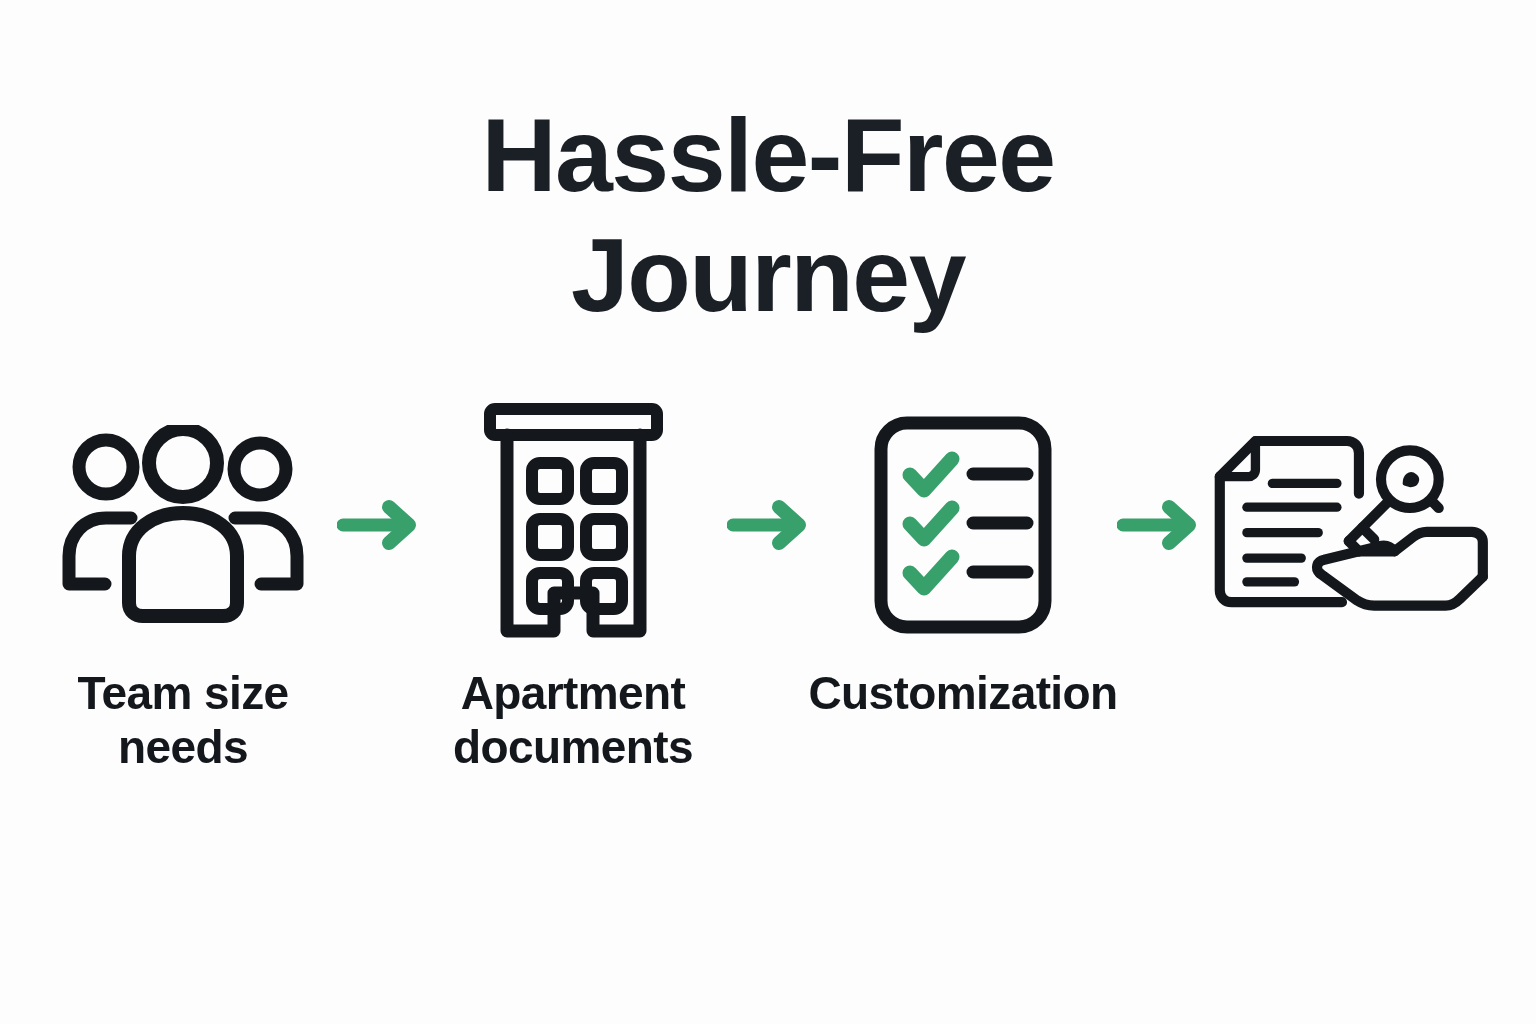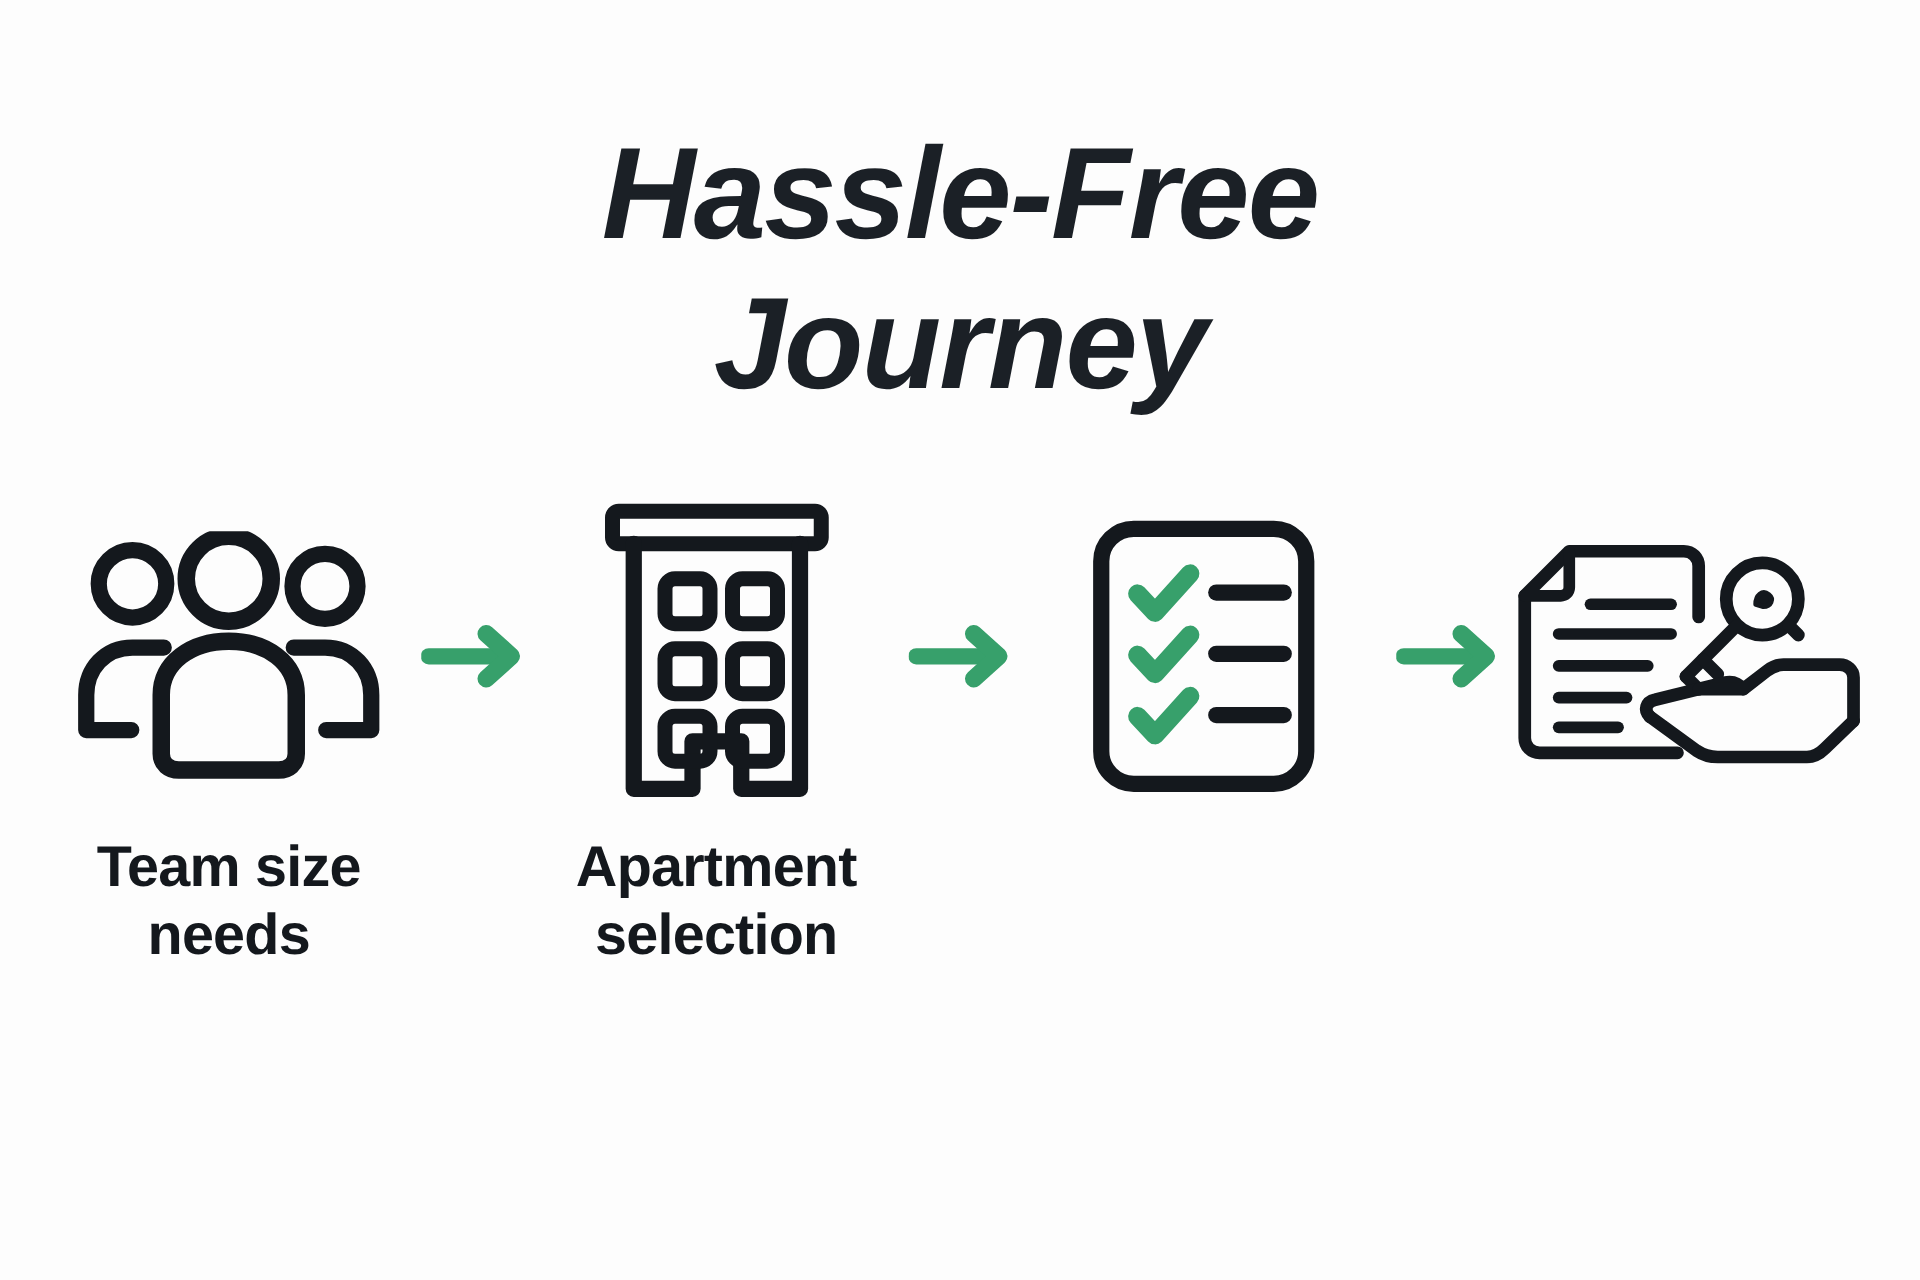--- a/index.html
+++ b/index.html
@@ -25,21 +25,20 @@
   .title {
     margin-top: 96px;
     width: 900px;
     text-align: center;
     font-size: 104px;
     line-height: 1.15;
     font-weight: 700;
     letter-spacing: -1.5px;
     color: #1b2026;
     white-space: pre-line;
-    font-style: italic;
   }
   .flow {
     position: absolute;
     top: 400px;
     left: 0;
     width: 1536px;
     display: flex;
     flex-direction: row;
     align-items: flex-start;
     justify-content: center;
@@ -127,21 +126,21 @@
 
           <rect x="51" y="62" width="36" height="36" rx="8" stroke-width="12"></rect>
           <rect x="105" y="62" width="36" height="36" rx="8" stroke-width="12"></rect>
           <rect x="51" y="118" width="36" height="36" rx="8" stroke-width="12"></rect>
           <rect x="105" y="118" width="36" height="36" rx="8" stroke-width="12"></rect>
           <rect x="51" y="172" width="36" height="36" rx="8" stroke-width="12"></rect>
           <rect x="105" y="172" width="36" height="36" rx="8" stroke-width="12"></rect>
         </svg>
       </div>
       <div class="step-label">Apartment
-selection</div>
+documents</div>
     </div>
 
     <div class="arrow-box">
       <svg width="82" height="52" viewBox="0 0 82 52" fill="none">
         <path d="M6 26 H58" stroke="#37a06b" stroke-width="13" stroke-linecap="round"></path>
         <path d="M52 8 L72 26 L52 44" stroke="#37a06b" stroke-width="14" stroke-linecap="round" stroke-linejoin="round"></path>
       </svg>
     </div>
 
     <div class="step">
@@ -152,20 +151,21 @@
           <path d="M38 61 L52 76 L80 45" stroke="#37a06b" stroke-width="15"></path>
           <line x1="101" y1="60" x2="155" y2="60" stroke="#14181d" stroke-width="13"></line>
 
           <path d="M38 110 L52 125 L80 94" stroke="#37a06b" stroke-width="15"></path>
           <line x1="101" y1="109" x2="155" y2="109" stroke="#14181d" stroke-width="13"></line>
 
           <path d="M38 159 L52 174 L80 143" stroke="#37a06b" stroke-width="15"></path>
           <line x1="101" y1="158" x2="155" y2="158" stroke="#14181d" stroke-width="13"></line>
         </svg>
       </div>
+      <div class="step-label">Customization</div>
     </div>
 
     <div class="arrow-box">
       <svg width="82" height="52" viewBox="0 0 82 52" fill="none">
         <path d="M6 26 H58" stroke="#37a06b" stroke-width="13" stroke-linecap="round"></path>
         <path d="M52 8 L72 26 L52 44" stroke="#37a06b" stroke-width="14" stroke-linecap="round" stroke-linejoin="round"></path>
       </svg>
     </div>
 
     <div class="step">

